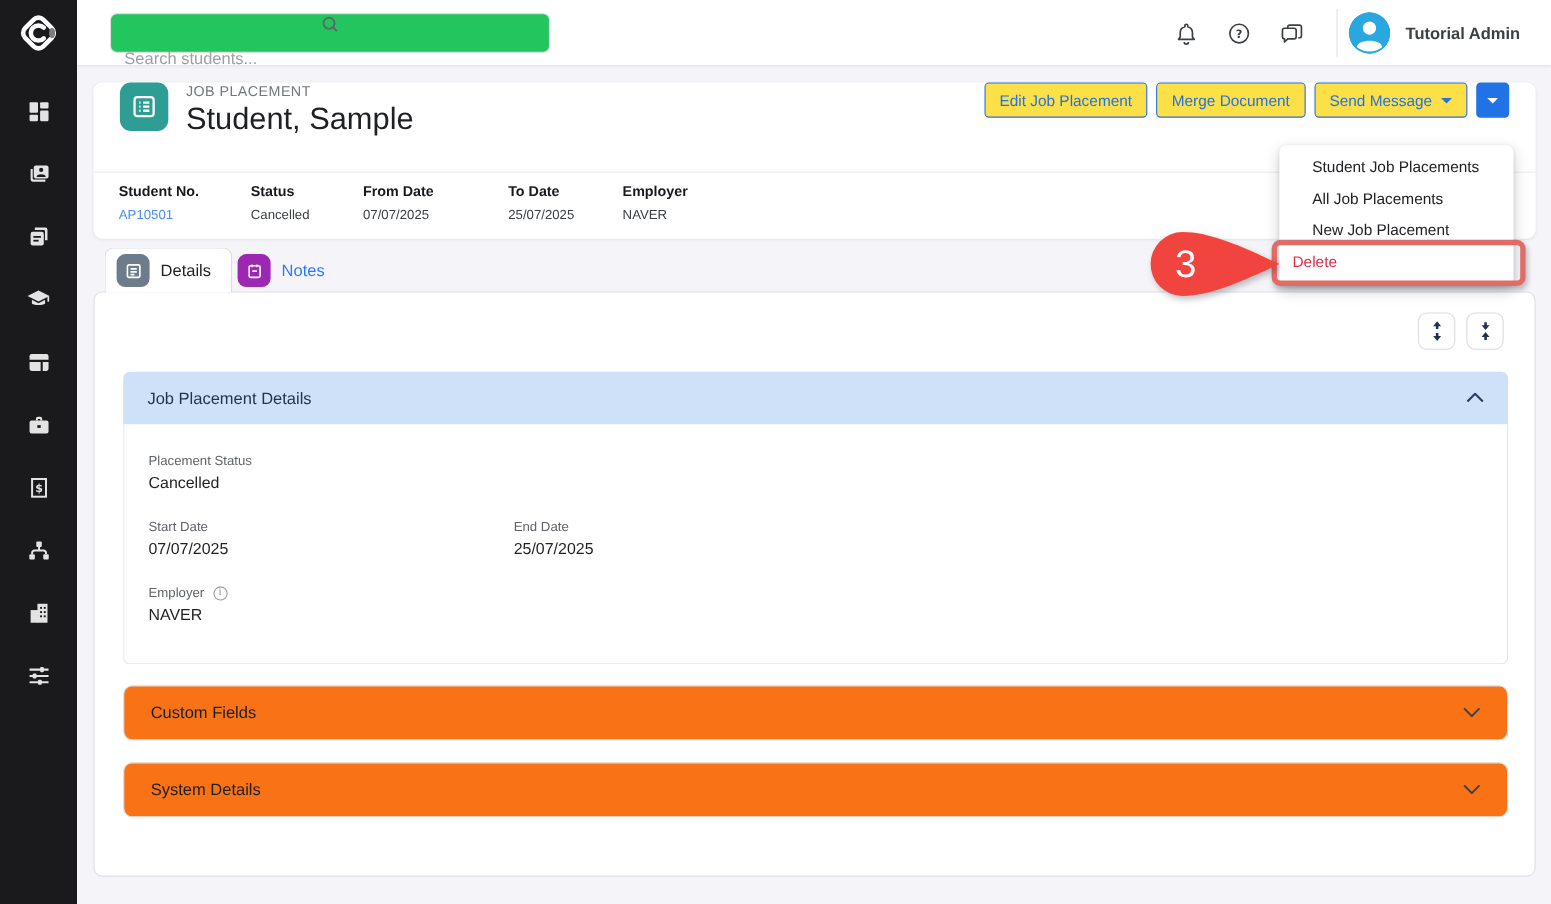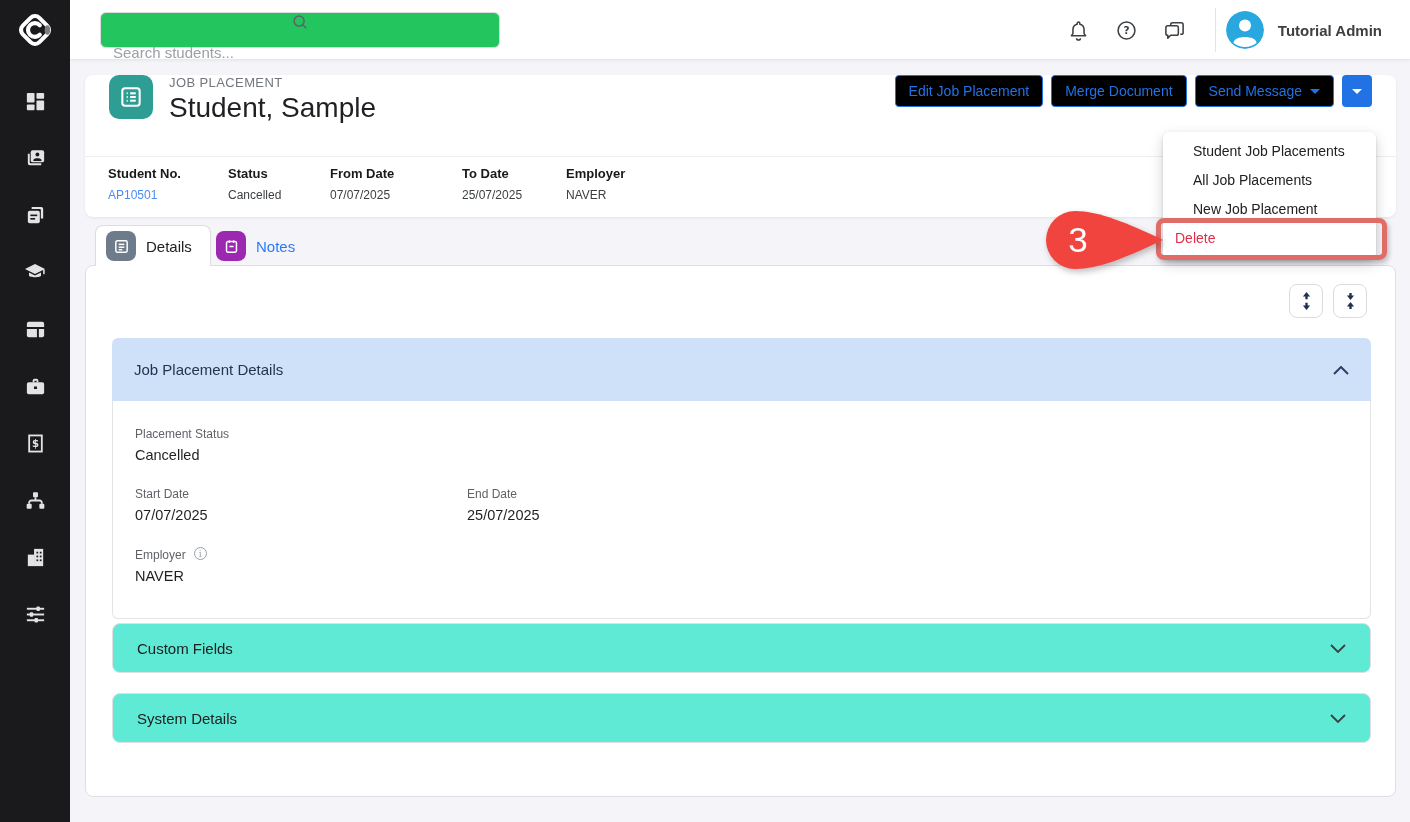--- a/index.html
+++ b/index.html
@@ -25,21 +25,21 @@
   .user-name { font-size:15px; font-weight:700; color:#3c4043; margin-right:28px; }
 
   
   .header-card { position:absolute; left:85px; top:75px; width:1311px; height:142px; background:#fff; border-radius:8px; box-shadow:0 1px 3px rgba(0,0,0,.07); z-index:1; }
   .title-row { display:flex; align-items:flex-start; height:81px; padding:0 24px; }
   .entity-icon { width:44px; height:44px; border-radius:10px; background:var(--c-teal,#2e9e94); display:flex; align-items:center; justify-content:center; flex:none; }
   .title-texts { margin-left:16px; }
   .entity-label { font-size:13px; color:#72777d; letter-spacing:.4px; }
   .page-title { font-size:28px; color:#1f2023; font-weight:500; margin-top:2px; }
   .actions { margin-left:auto; display:flex; gap:8px; align-items:center; }
-  .btn-outline { height:32px; padding:0 13px; background:#000000; border:1px solid var(--c-accent,#2172e5); color:var(--c-accent,#2172e5); border-radius:4px; font-size:14px; font-family:inherit; cursor:pointer; display:flex; align-items:center; gap:8px; }
+  .btn-outline { height:32px; padding:0 13px; background:#fde047; border:1px solid var(--c-accent,#2172e5); color:var(--c-accent,#2172e5); border-radius:4px; font-size:14px; font-family:inherit; cursor:pointer; display:flex; align-items:center; gap:8px; }
   .btn-caret-solid { width:30px; height:32px; background:var(--c-accent,#2172e5); border:none; border-radius:4px; cursor:pointer; display:flex; align-items:center; justify-content:center; }
   .caret { width:0; height:0; border-left:5px solid transparent; border-right:5px solid transparent; border-top:5px solid currentColor; }
   .btn-caret-solid .caret { border-top-color:#fff; }
   .summary-row { border-top:1px solid #ededf0; height:60px; position:relative; }
   .sum-field { position:absolute; top:9px; }
   .sum-label { font-size:13px; font-weight:700; color:#17191d; }
   .sum-value { font-size:12px; color:#3c4043; margin-top:7px; }
   .sum-value.link { color:var(--c-link,#4c8bf5); cursor:pointer; }
   .sf-0{left:23px} .sf-1{left:143px} .sf-2{left:245px} .sf-3{left:377px} .sf-4{left:481px}
 
@@ -51,33 +51,33 @@
   .tab-ico { width:30px; height:30px; border-radius:8px; display:flex; align-items:center; justify-content:center; }
   .tab-ico.gray { background:var(--c-tab_gray,#6e7b8a); }
   .tab-ico.purple { background:var(--c-purple,#9c27b0); }
 
   
   .panel { position:absolute; left:85px; top:265px; width:1311px; height:532px; background:#fff; border:1px solid #dfdfe3; border-radius:8px; z-index:2; }
   .mini-btn { position:absolute; top:18px; width:34px; height:34px; background:#fff; border:1px solid #dcdce0; border-radius:8px; display:flex; align-items:center; justify-content:center; cursor:pointer; }
   .mini-btn.b1 { right:72px; } .mini-btn.b2 { right:28px; }
 
   .section { position:absolute; left:26px; width:1259px; }
-  .sec-head { height:63px; display:flex; align-items:center; padding:0 22px; cursor:pointer;justify-content:flex-end; }
+  .sec-head { height:48px; display:flex; align-items:center; padding:0 22px; cursor:pointer;justify-content:flex-end; }
   .sec-head.blue { background:var(--c-section_blue,#cfe1f9); border-radius:6px 6px 0 0; }
   .sec-head .sec-title { font-size:15px; color:#22354f; font-weight:500; }
   .sec-head .chev { margin-left:auto; }
   .sec-details { top:72px; }
   .sec-body { border:1px solid #e4e4e7; border-top:none; border-radius:0 0 6px 6px; height:218px; padding:26px 22px; background:#fff; }
   .fld-label { font-size:12px; color:#5f6368; }
   .fld-value { font-size:14.5px; color:#1f2023; margin-top:6px; }
   .fld-row { display:flex; margin-bottom:24px; }
   .fld-col { width:332px; }
   .info-i { display:inline-flex; width:13px; height:13px; border:1px solid #9aa0a6; border-radius:50%; color:#9aa0a6; font-size:9px; font-family:"DejaVu Serif",serif; align-items:center; justify-content:center; margin-left:8px; vertical-align:2px; }
 
-  .bar-section { position:absolute; left:26px; width:1259px; height:50px; border:1px solid #e0e0e4; border-radius:8px; background:#5eead4; display:flex; align-items:center; padding:0 24px; cursor:pointer; }
+  .bar-section { position:absolute; left:26px; width:1259px; height:50px; border:1px solid #e0e0e4; border-radius:8px; background:#f97316; display:flex; align-items:center; padding:0 24px; cursor:pointer; }
   .bar-section .sec-title { font-size:15px; color:#202124; }
   .bar-section .chev { margin-left:auto; }
   .bar-custom { top:357px; } .bar-system { top:427px; }
 
   
   .dropdown { position:absolute; left:1163px; top:132px; width:213px; background:#fff; border-radius:6px; box-shadow:0 5px 14px rgba(0,0,0,.18), 0 1px 3px rgba(0,0,0,.12); padding:5px 0 6px; z-index:5; }
   .menu-item { height:29px; line-height:29px; padding-left:30px; font-size:14px; color:#202124; cursor:pointer; }
   .menu-item.danger { color:var(--c-danger,#e02d49);padding-left:12px; }
 
   

